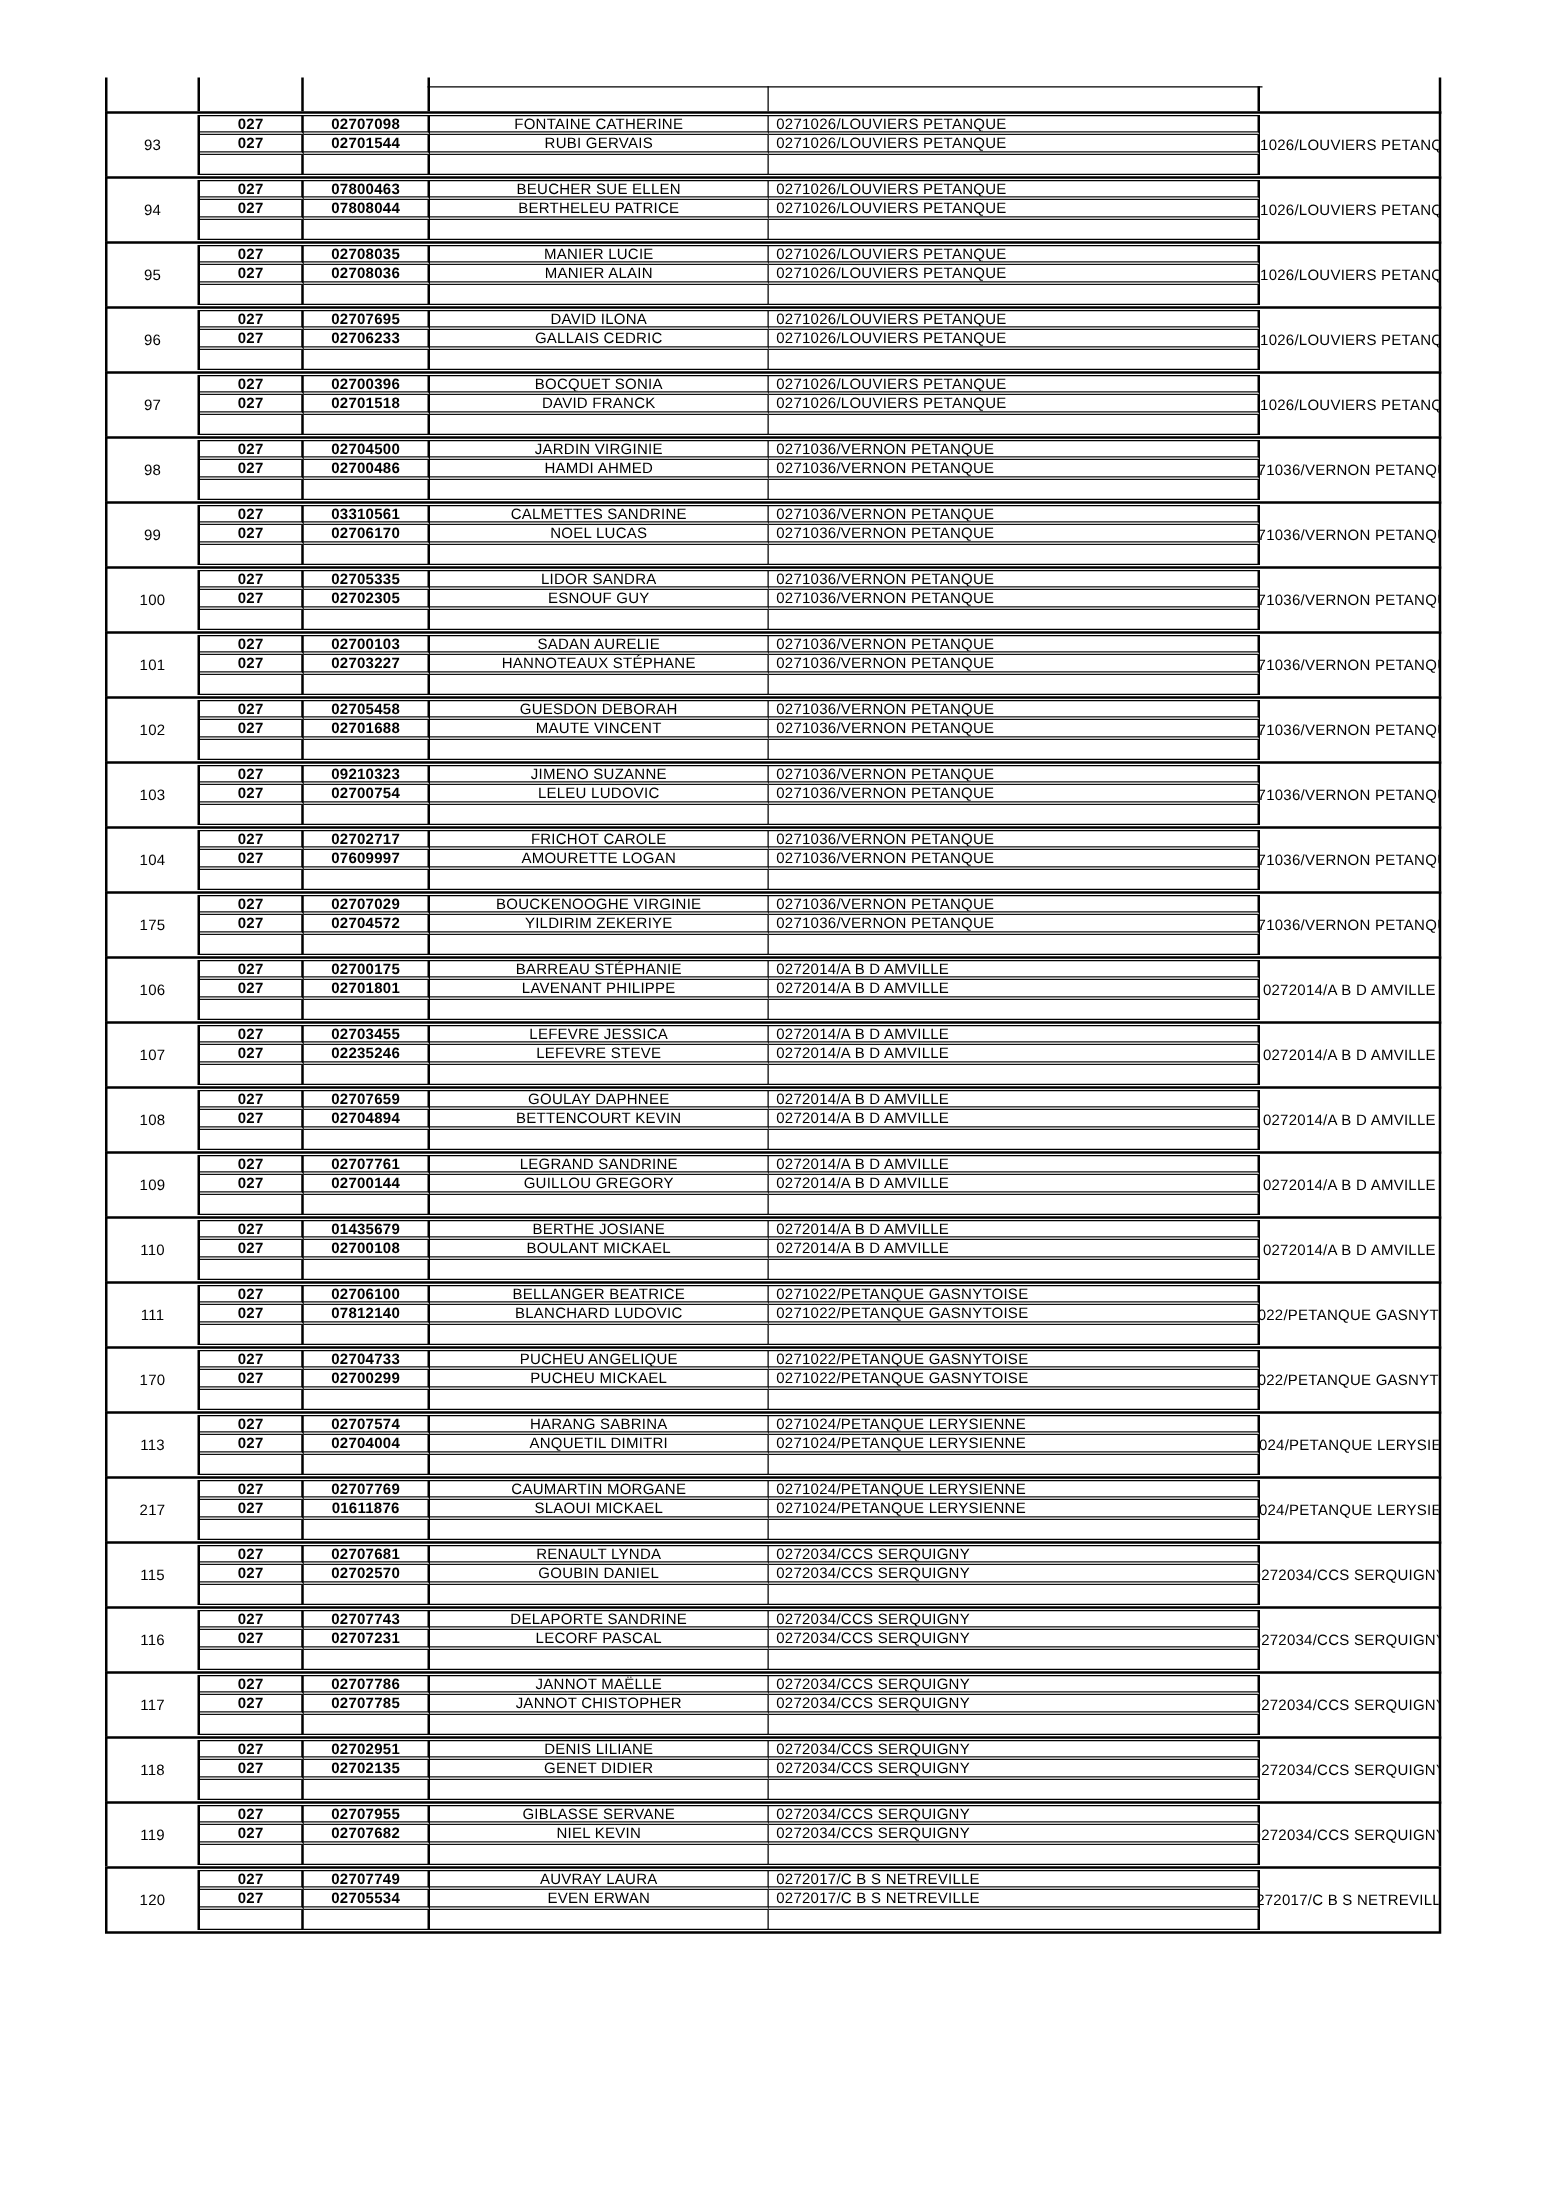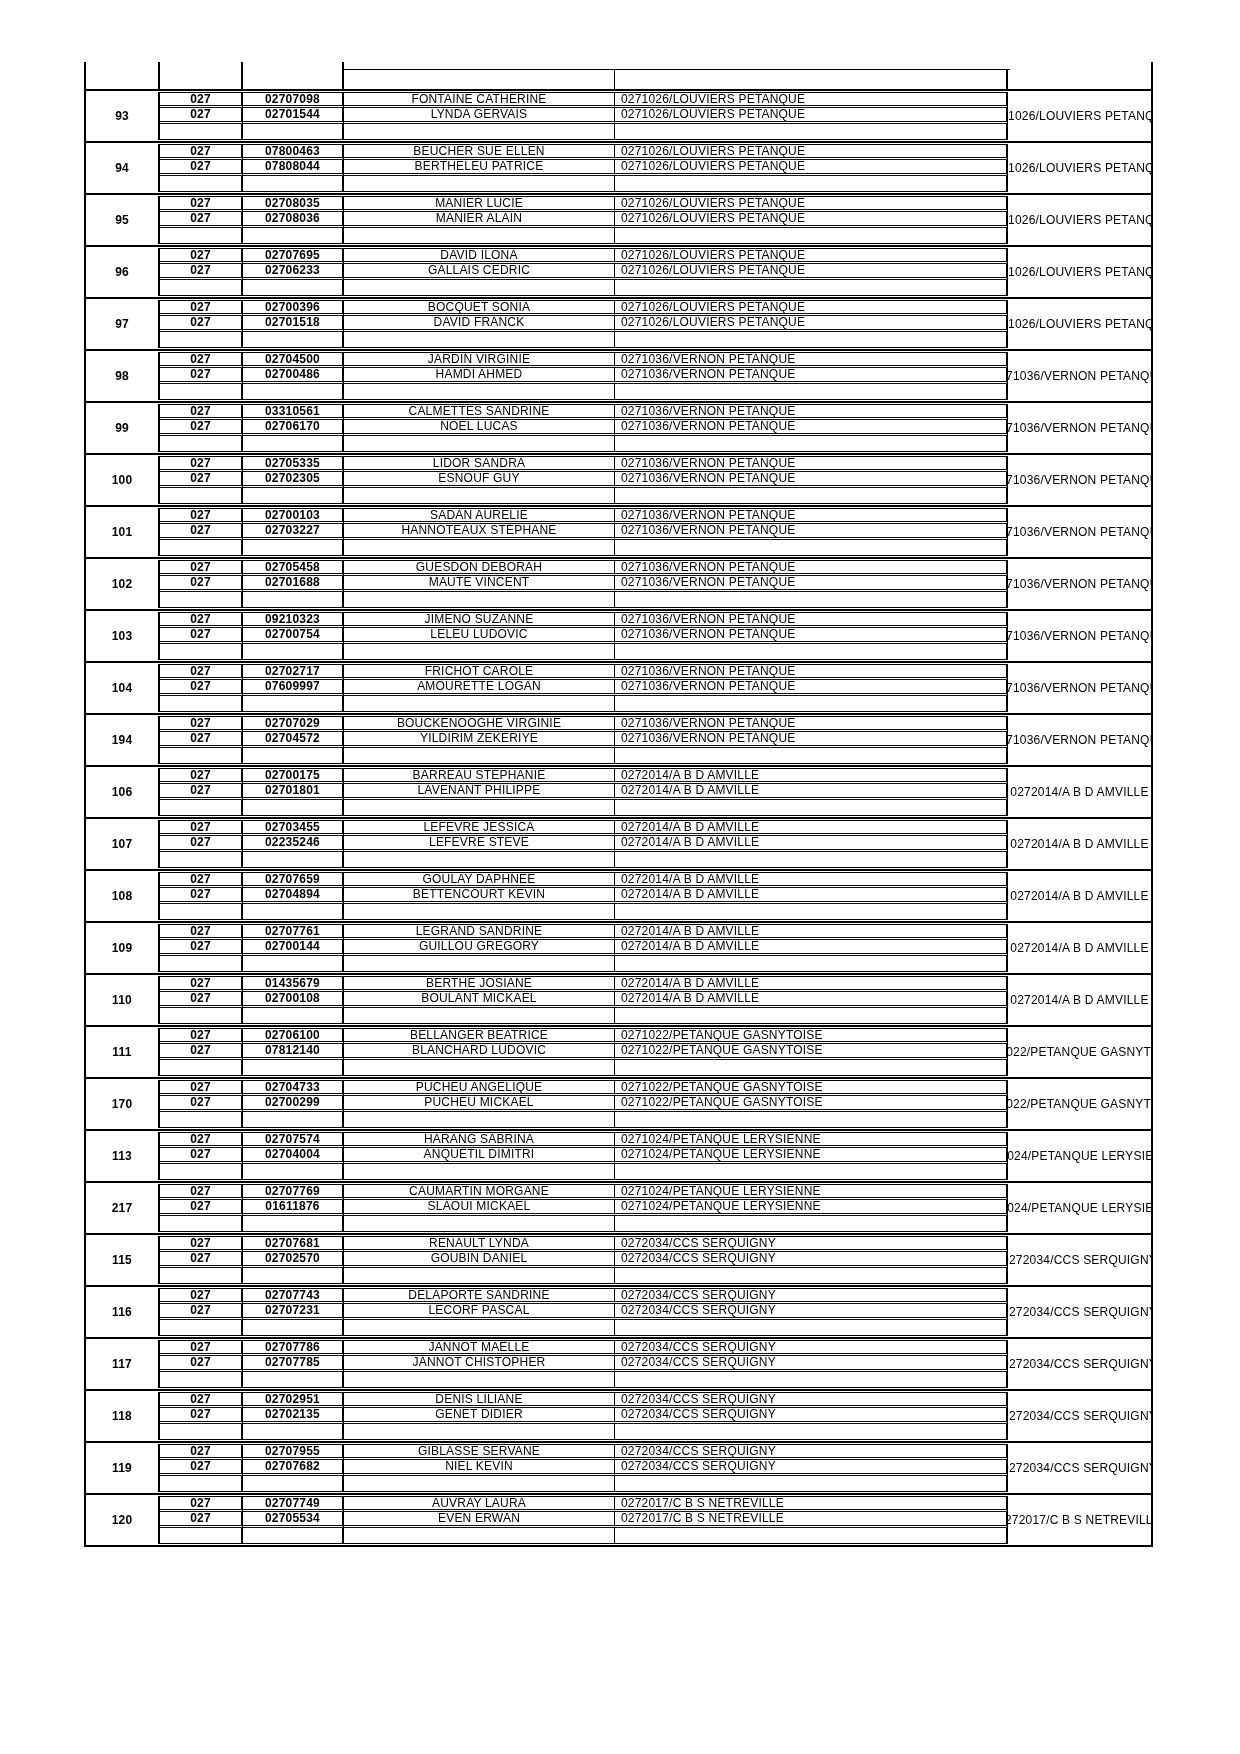--- a/index.html
+++ b/index.html
@@ -19,21 +19,21 @@
     grid-template-columns:74px 83px 101px 271px 393px 143px;
     grid-template-rows:16px 16px 16px;
     background:#fff;
   }
   .group.last{height:54px;border-bottom:2px solid #000;}
   .cell{
     display:flex;align-items:center;justify-content:center;
     font-size:12px;line-height:13px;letter-spacing:0.2px;
     overflow:hidden;white-space:nowrap;box-sizing:border-box;color:#000;
   }
-  .num    {grid-column:1;grid-row:1 / span 3;font-weight:bold;border-right:2px solid #000;}
+  .num    {grid-column:1;grid-row:1 / span 3;font-weight:normal;border-right:2px solid #000;}
   .dept   {grid-column:2;font-weight:bold;border-right:2px solid #000;}
   .lic    {grid-column:3;font-weight:bold;border-right:2px solid #000;}
   .name   {grid-column:4;border-right:1px solid #000;}
   .club   {grid-column:5;border-right:2px solid #000;justify-content:flex-start;padding-left:6px;}
   .lastcol{grid-column:6;grid-row:1 / span 3;justify-content:center;}
   .rowA{grid-row:1;border-top:1px solid #000;border-bottom:3px double #111;}
   .rowB{grid-row:2;border-bottom:3px double #111;}
   .rowC{grid-row:3;border-bottom:1px solid #000;}
 </style>
 </head>
@@ -54,21 +54,21 @@
 
   <div id="table-area">
       <div class="group" style="top: 89px;">
         <div class="cell num">93</div>
         <div class="cell dept rowA">027</div>
         <div class="cell lic rowA">02707098</div>
         <div class="cell name rowA">FONTAINE CATHERINE</div>
         <div class="cell club rowA">0271026/LOUVIERS PETANQUE</div>
         <div class="cell dept rowB">027</div>
         <div class="cell lic rowB">02701544</div>
-        <div class="cell name rowB">LYNDA GERVAIS</div>
+        <div class="cell name rowB">RUBI GERVAIS</div>
         <div class="cell club rowB">0271026/LOUVIERS PETANQUE</div>
         <div class="cell dept rowC"></div>
         <div class="cell lic rowC"></div>
         <div class="cell name rowC"></div>
         <div class="cell club rowC"></div>
         <div class="cell lastcol">0271026/LOUVIERS PETANQUE</div>
       </div>
       <div class="group" style="top: 141px;">
         <div class="cell num">94</div>
         <div class="cell dept rowA">027</div>
@@ -239,21 +239,21 @@
         <div class="cell lic rowB">07609997</div>
         <div class="cell name rowB">AMOURETTE LOGAN</div>
         <div class="cell club rowB">0271036/VERNON PETANQUE</div>
         <div class="cell dept rowC"></div>
         <div class="cell lic rowC"></div>
         <div class="cell name rowC"></div>
         <div class="cell club rowC"></div>
         <div class="cell lastcol">0271036/VERNON PETANQUE</div>
       </div>
       <div class="group" style="top: 713px;">
-        <div class="cell num">194</div>
+        <div class="cell num">175</div>
         <div class="cell dept rowA">027</div>
         <div class="cell lic rowA">02707029</div>
         <div class="cell name rowA">BOUCKENOOGHE VIRGINIE</div>
         <div class="cell club rowA">0271036/VERNON PETANQUE</div>
         <div class="cell dept rowB">027</div>
         <div class="cell lic rowB">02704572</div>
         <div class="cell name rowB">YILDIRIM ZEKERIYE</div>
         <div class="cell club rowB">0271036/VERNON PETANQUE</div>
         <div class="cell dept rowC"></div>
         <div class="cell lic rowC"></div>

